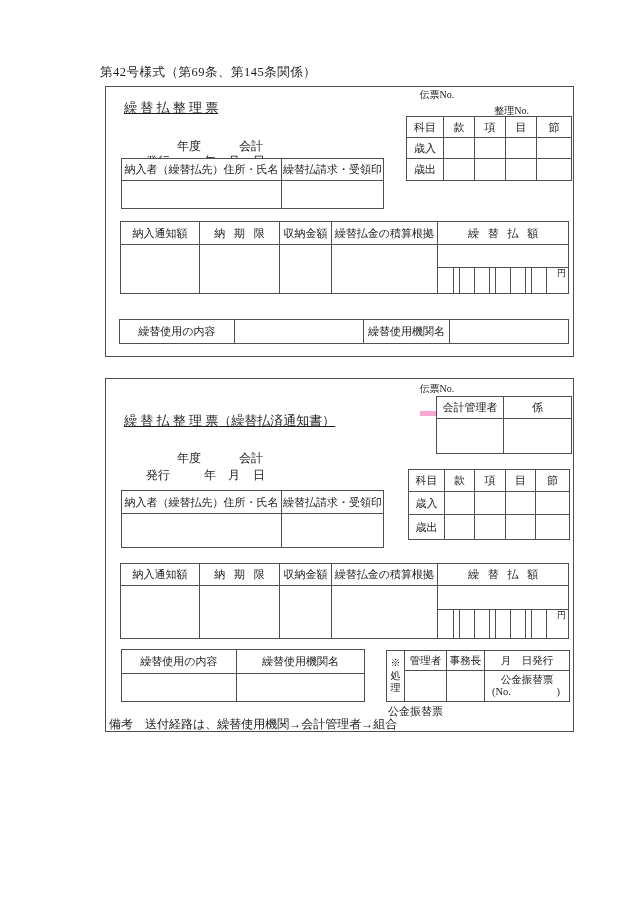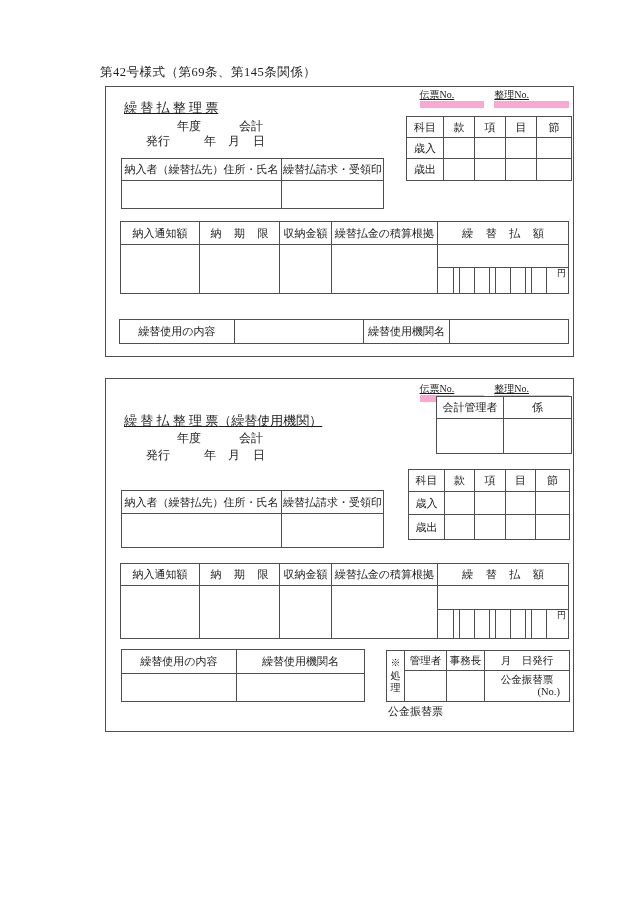--- a/index.html
+++ b/index.html
@@ -7,48 +7,48 @@
     width:630px;height:903px;position:relative;background:#ffffff;
     font-family:"Liberation Serif","DejaVu Serif",serif;
     color:#1b1b1b;overflow:hidden;
   }
   .abs{position:absolute;}
   .formbox{
     position:absolute;border:1px solid #4f4f4f;background:#fff;box-sizing:border-box;
   }
   .page-heading{font-size:12.5px;letter-spacing:.5px;}
   .slipnos{position:absolute;display:flex;gap:10px;font-size:10px;line-height:1.2;}
-  .slipnos .u{border-bottom:7px solid #f9a8d4;display:inline-block;text-decoration:underline;}
+  .slipnos .u{border-bottom:5px solid #f9a8d4;display:inline-block;}
   .pr30{padding-right:30px;}
-  .pr40{padding-right:40px;}
+  .pr40{padding-right:40px;margin-top:16px;}
   .form-title{font-size:13px;white-space:nowrap;text-decoration:underline;}
-  .subline{font-size:12px;white-space:nowrap;}
+  .subline{font-size:12px;white-space:nowrap;margin-top:20px;}
   table{border-collapse:collapse;table-layout:fixed;background:#fff;}
   td{
     border:1px solid #4f4f4f;font-size:11px;text-align:center;
     vertical-align:middle;padding:0 1px;overflow:hidden;
   }
-  td.head{word-spacing:6px;font-family:Liberation Mono, monospace;}
+  td.head{word-spacing:6px;}
   td.amt{padding:0;vertical-align:top;}
   .amt-sub{box-sizing:border-box;}
   .digitrow{display:flex;border-top:1px solid #4f4f4f;box-sizing:border-box;}
   .digitrow .d{border-left:1px solid #4f4f4f;box-sizing:border-box;flex:0 0 auto;}
   .digitrow .d:first-child{border-left:none;}
   .digitrow .yen{
     flex:1 1 auto;font-size:9px;text-align:right;
     padding:1px 2px 0 0;line-height:1;border-left:1px solid #4f4f4f;
   }
   .w15{width:15px;}
   .w6{width:6px;}
   .vert{
     width:12px;margin:0 auto;word-break:break-all;
     line-height:1.25;font-size:10px;text-align:center;
   }
   .kline1{font-size:10.5px;text-align:center;line-height:1.25;padding-top:1px;}
-  .kline2{display:flex;justify-content:flex-end;padding:0 9px 1px 7px;font-size:10.5px;line-height:1.2;font-family:Liberation Serif, serif;}
+  .kline2{display:flex;justify-content:space-between;padding:0 9px 1px 7px;font-size:10.5px;line-height:1.2;font-family:Liberation Serif, serif;}
   .caption{font-size:11px;}
   .note{font-size:12px;white-space:nowrap;}
   .f10{font-size:10.5px;}
 </style>
 </head>
 <body>
 
 <div class="abs page-heading" style="left:100px;top:64px;">第42号様式（第69条、第145条関係）</div>
 
 <div class="formbox" style="left:105px;top:86px;width:469px;height:271px;">
@@ -194,21 +194,21 @@
       <td>係</td>
     </tr>
     <tr style="height:35px">
       <td></td>
       <td></td>
     </tr>
   </tbody>
     </table>
 
   <div class="abs form-title" style="left:18px;top:33px;">
-    <span>繰 替 払 整 理 票</span><span>（繰替使用機関）</span>
+    <span>繰 替 払 整 理 票</span><span>（繰替払済通知書）</span>
   </div>
 
   <div class="abs subline" style="left:71px;top:51px;">
     <span>年度</span><span style="margin-left:38px;">会計</span>
   </div>
 
   <div class="abs subline" style="left:40px;top:68px;">
     <span>発行</span><span style="margin-left:34px;">年</span><span style="margin-left:12px;">月</span><span style="margin-left:13px;">日</span>
   </div>
 
@@ -344,13 +344,14 @@
           <span>(No.</span>
           <span>)</span>
         </div>
       </td>
     </tr>
   </tbody>
     </table>
 
   <div class="abs caption" style="left:282px;top:325px;">公金振替票</div>
 
+  <div class="abs note" style="left:3px;top:337px;">備考　送付経路は、繰替使用機関→会計管理者→組合</div>
 </div>
 
 </body></html>

